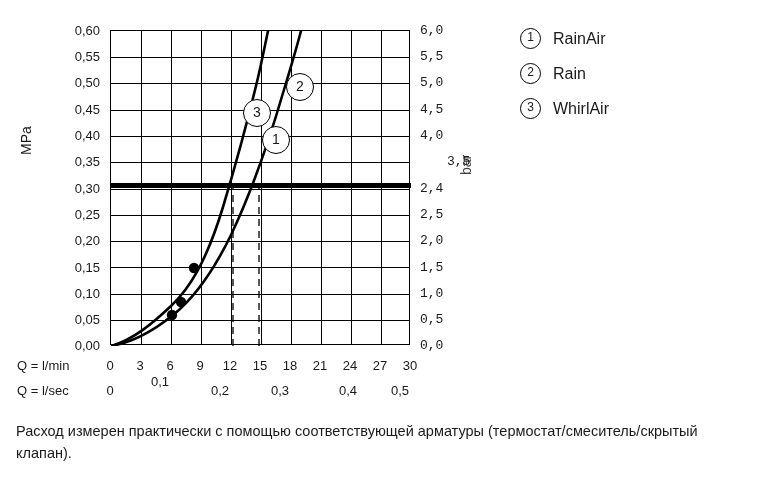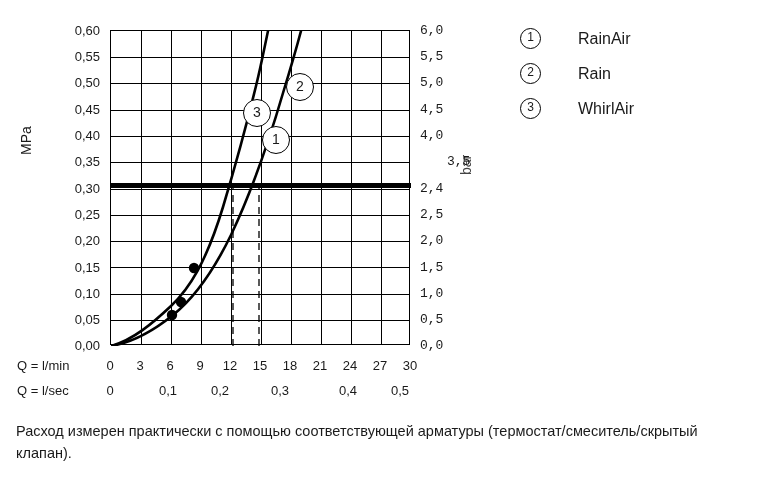--- a/index.html
+++ b/index.html
@@ -133,21 +133,21 @@
     height: 19px;
     border: 1.3px solid #000;
     border-radius: 50%;
     font-size: 12px;
     line-height: 17px;
     text-align: center;
     margin-right: 12px;
     flex: 0 0 auto;
     background: #fff;
   }
-  .legend-text { white-space: nowrap; margin-left: 25px; }
+  .legend-text { white-space: nowrap; }
 
   
   #caption {
     position: absolute;
     left: 16px;
     top: 420px;
     width: 730px;
     font-size: 14.5px;
     line-height: 1.55;
   }
@@ -243,21 +243,21 @@
   <div class="xtick" style="left:215px; top:358px;">12</div>
   <div class="xtick" style="left:245px; top:358px;">15</div>
   <div class="xtick" style="left:275px; top:358px;">18</div>
   <div class="xtick" style="left:305px; top:358px;">21</div>
   <div class="xtick" style="left:335px; top:358px;">24</div>
   <div class="xtick" style="left:365px; top:358px;">27</div>
   <div class="xtick" style="left:395px; top:358px;">30</div>
 
   <div class="xrow-label" style="left:17px; top:383px;">Q = l/sec</div>
   <div class="xtick" style="left:95px; top:383px;">0</div>
-  <div class="xtick" style="left:145px; top:383px;margin-left:8px;">0,1</div>
+  <div class="xtick" style="left:145px; top:374px;">0,1</div>
   <div class="xtick" style="left:205px; top:383px;">0,2</div>
   <div class="xtick" style="left:265px; top:383px;">0,3</div>
   <div class="xtick" style="left:325px; top:383px;margin-left:8px;">0,4</div>
   <div class="xtick" style="left:385px; top:383px;">0,5</div>
 </div>
 
 <div id="legend">
   <div class="legend-row">
     <span class="legend-marker">1</span>
     <span class="legend-text">RainAir</span>

